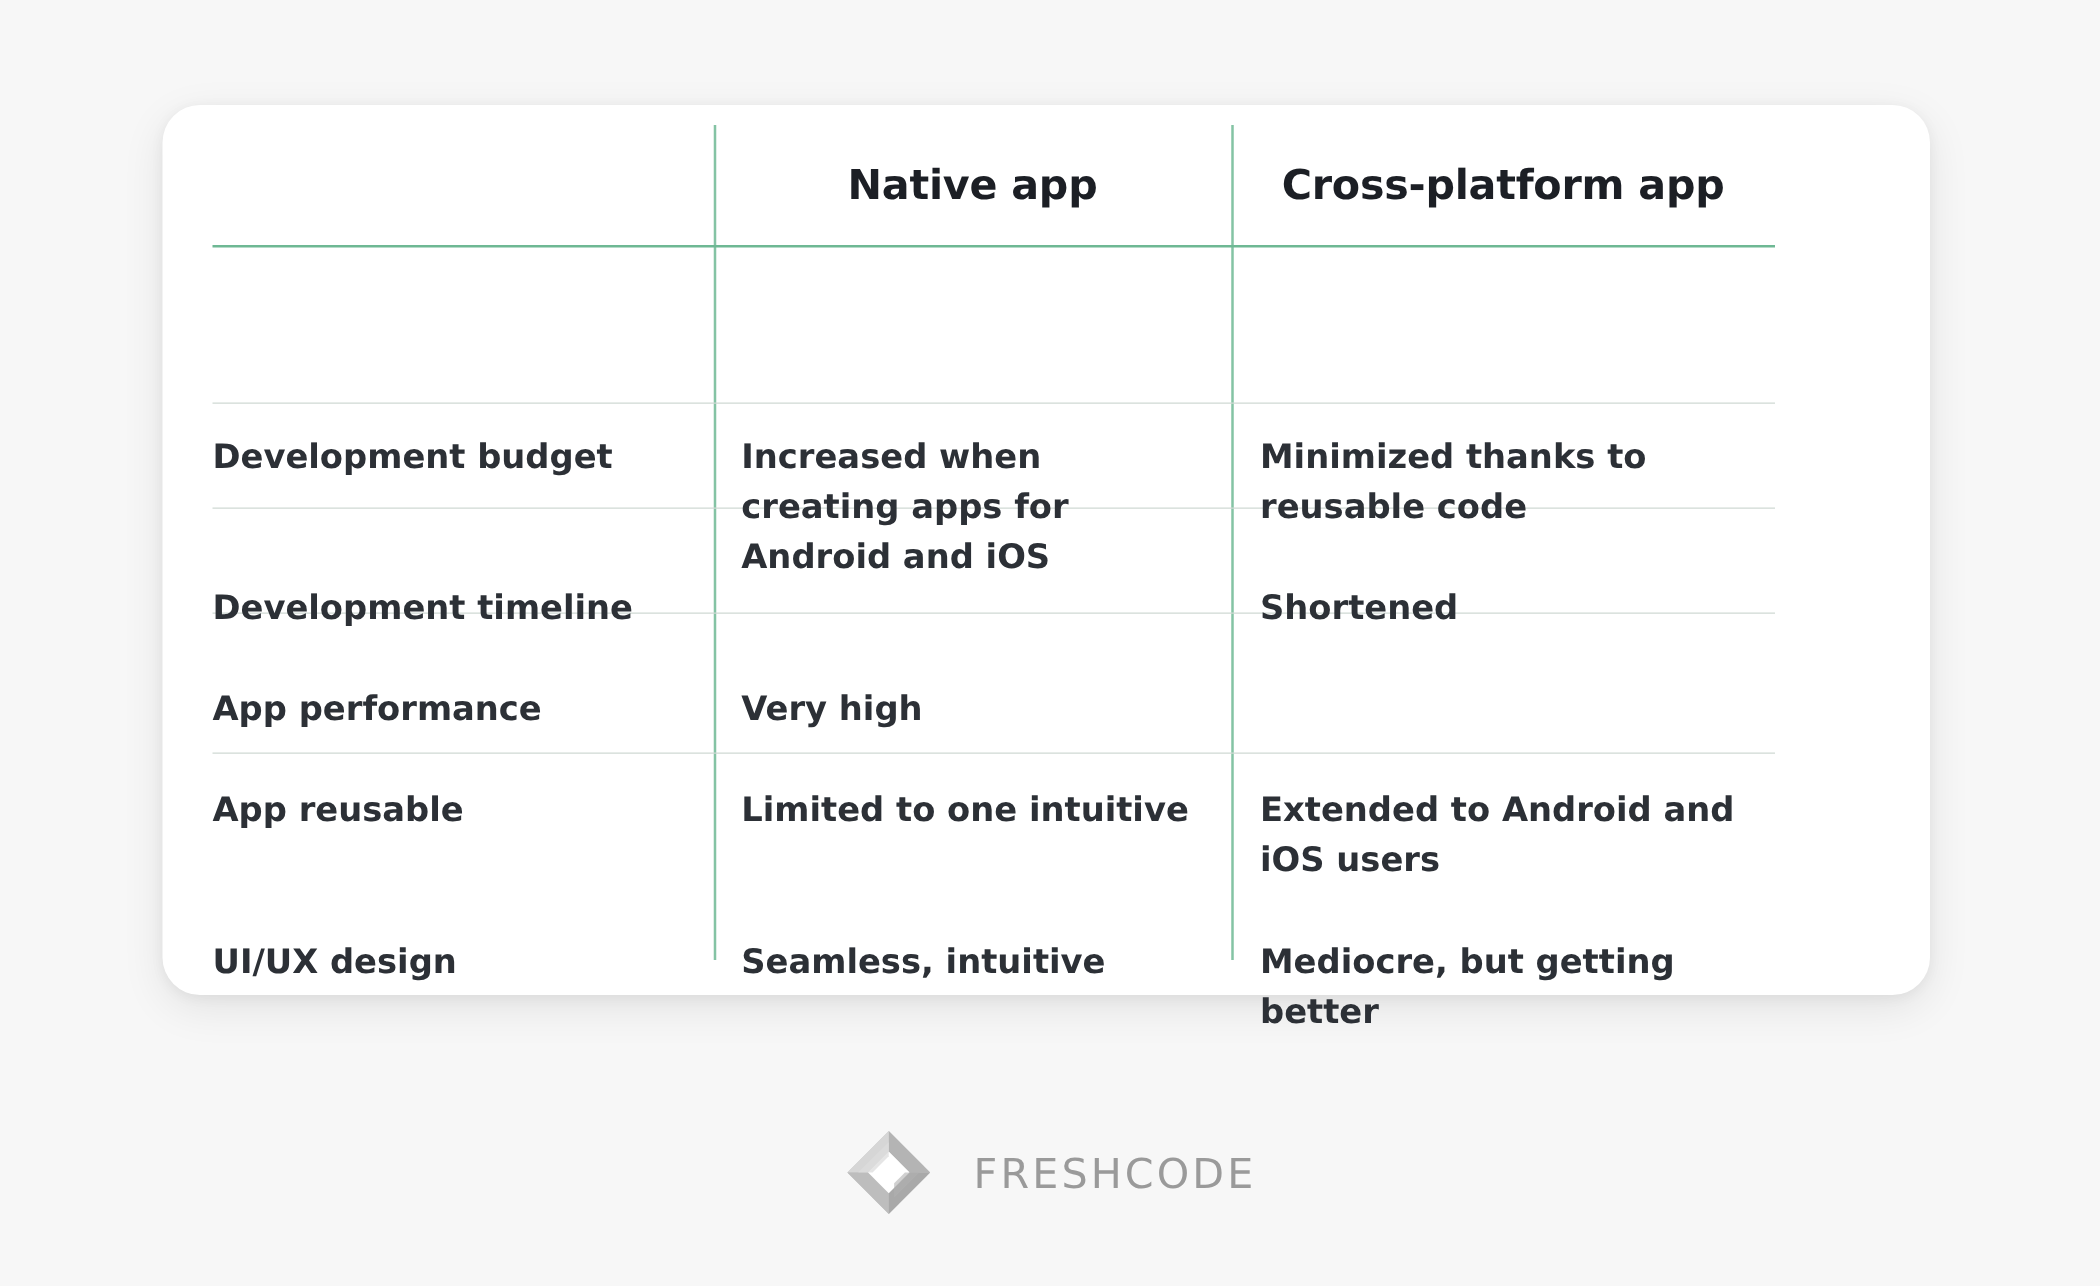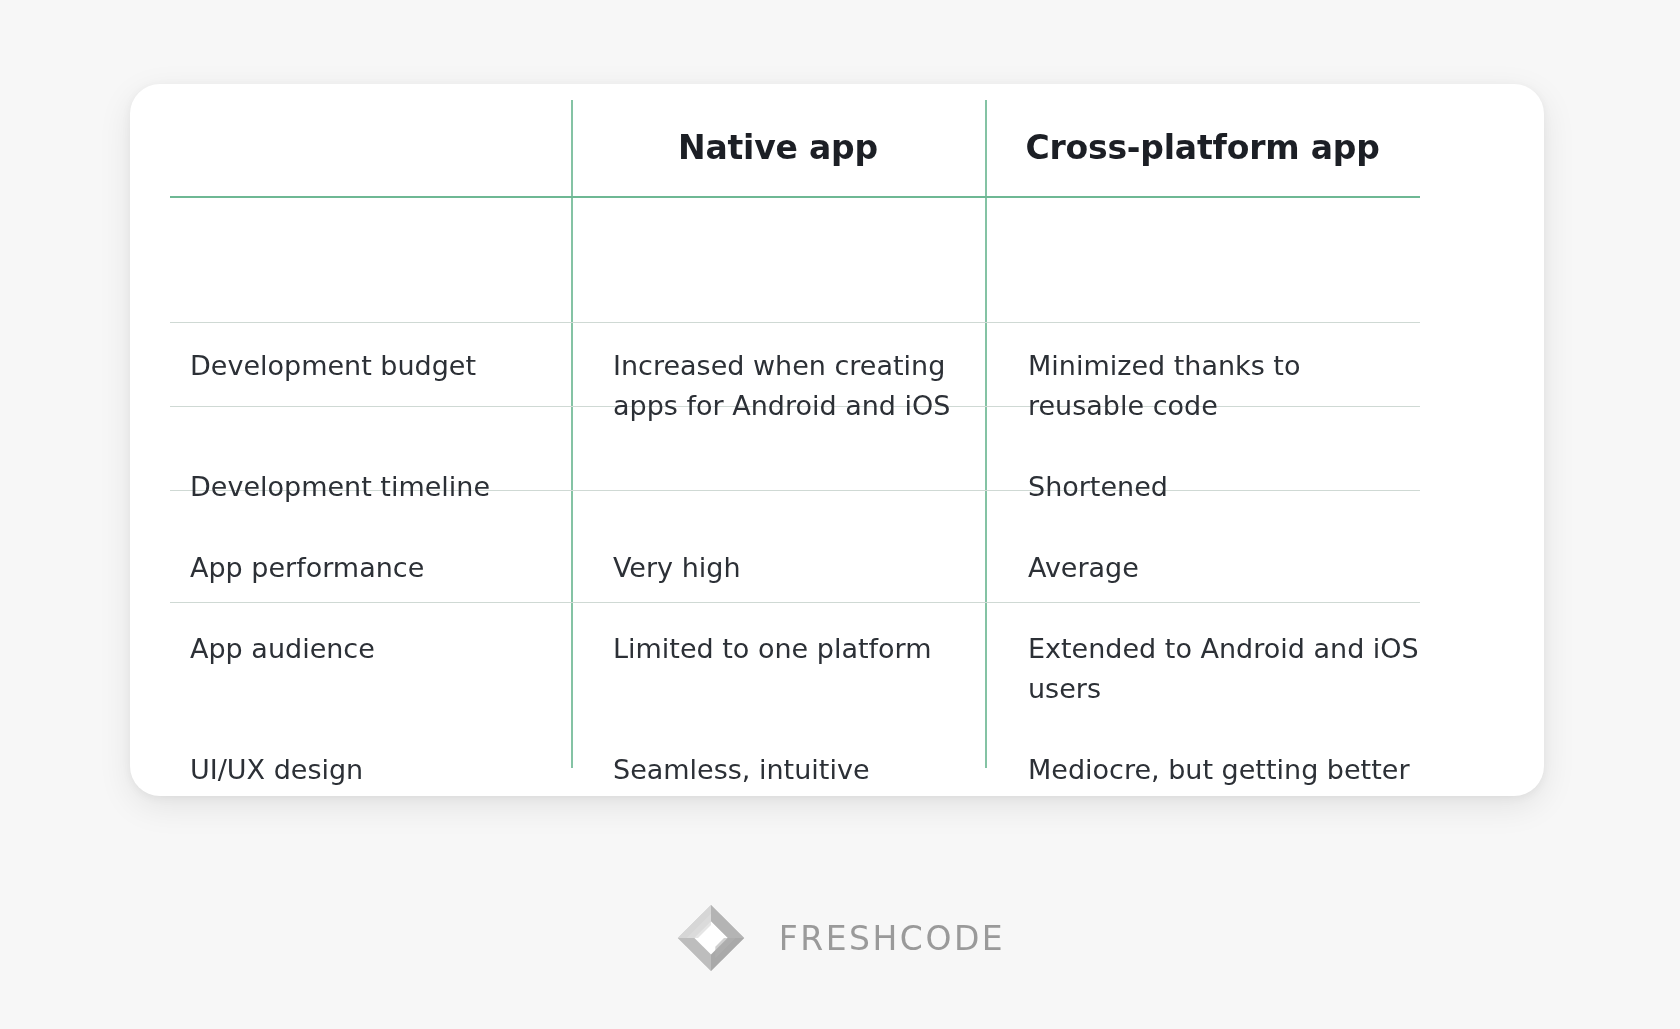--- a/index.html
+++ b/index.html
@@ -82,24 +82,23 @@
     font-weight: 700;
     color: #1c1f25;
     letter-spacing: -0.2px;
   }
   .hdr.c1 { left: 40px;  width: 395px; padding: 0; }
   .hdr.c2 { left: 441px; width: 414px; padding: 0; }
   .hdr.c3 { left: 855px; width: 435px; padding: 0; text-align: right; }
 
   .body-txt {
     font-size: 27px;
-    font-weight: 400;
+    font-weight: 700;
     color: #2c3036;
     line-height: 40px;
-    margin-left: 20px;
   }
 
   
   .r1 { top: 262px; }
   .r2 { top: 383px; }
   .r3 { top: 464px; }
   .r4 { top: 545px; }
   .r5 { top: 666px; }
 
   
@@ -141,24 +140,23 @@
 
     <div class="cell body-txt c1 r1">Development budget</div>
     <div class="cell body-txt c2 r1">Increased when creating apps for Android and iOS</div>
     <div class="cell body-txt c3 r1">Minimized thanks to reusable code</div>
 
     <div class="cell body-txt c1 r2">Development timeline</div>
     <div class="cell body-txt c3 r2">Shortened</div>
 
     <div class="cell body-txt c1 r3">App performance</div>
     <div class="cell body-txt c2 r3">Very high</div>
-    <div class="cell body-txt c3 r3">Average</div>
 
-    <div class="cell body-txt c1 r4">App audience</div>
-    <div class="cell body-txt c2 r4">Limited to one platform</div>
+    <div class="cell body-txt c1 r4">App reusable</div>
+    <div class="cell body-txt c2 r4">Limited to one intuitive</div>
     <div class="cell body-txt c3 r4">Extended to Android and iOS users</div>
 
     <div class="cell body-txt c1 r5">UI/UX design</div>
     <div class="cell body-txt c2 r5">Seamless, intuitive</div>
     <div class="cell body-txt c3 r5">Mediocre, but getting better</div>
 
   </div>
 </div>
 
 <div id="logo-wrap">

